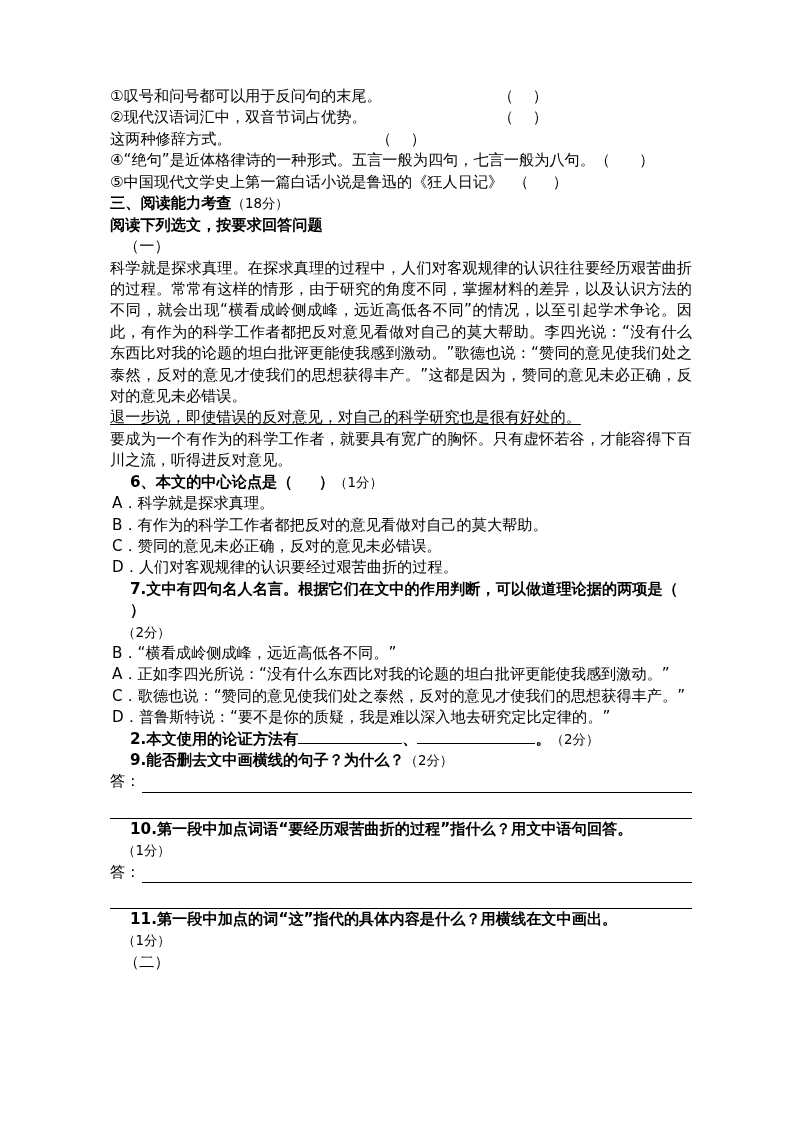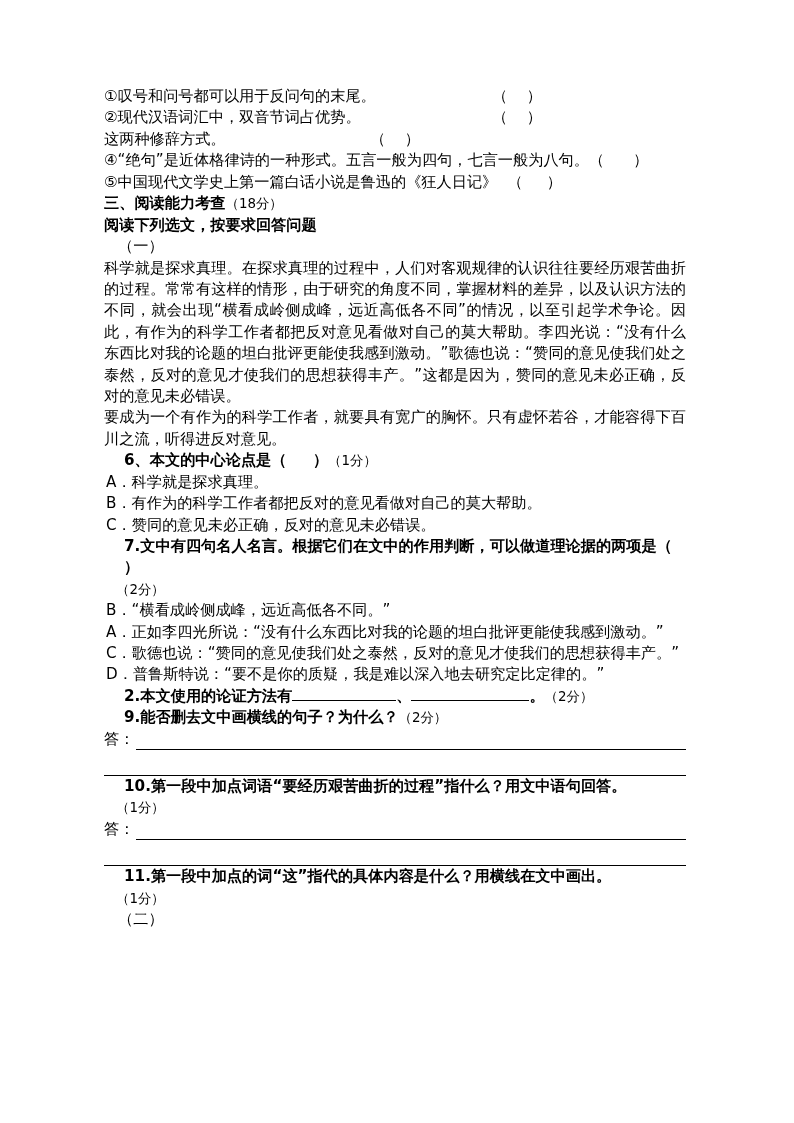--- a/index.html
+++ b/index.html
@@ -11,21 +11,21 @@
     position: relative;
     width: 794px;
     height: 1123px;
     background: #ffffff;
     overflow: hidden;
     font-family: "DejaVu Sans", "Liberation Sans", sans-serif;
     color: #000000;
   }
   .content {
     position: absolute;
-    left: 104px;
+    left: 110px;
     top: 86px;
     width: 582px;
   }
   .line {
     font-size: 15.2px;
     line-height: 21.4px;
     white-space: pre-wrap;
     letter-spacing: 0px;
   }
   .tf-row {
@@ -154,28 +154,30 @@
       <span class="tf-paren" style="padding-right:124px;">（     ）</span>
     </div>
 
     <div class="heading"><span>三、阅读能力考查</span><span class="score">（18分）</span></div>
 
     <div class="heading">阅读下列选文，按要求回答问题</div>
 
     <div class="marker">（一）</div>
 
     <div class="para"><span>科学就是探求真理。在探求真理的过程中，人们对客观规律的认识往往要经历艰苦曲折的过程。常常有这样的情形，由于研究的角度不同，掌握材料的差异，以及认识方法的不同，就会出现“横看成岭侧成峰，远近高低各不同”的情况，以至引起学术争论。因此，有作为的科学工作者都把反对意见看做对自己的莫大帮助。李四光说：“没有什么东西比对我的论题的坦白批评更能使我感到激动。”歌德也说：“赞同的意见使我们处之泰然，反对的意见才使我们的思想获得丰产。”这都是因为，赞同的意见未必正确，反对的意见未必错误。</span></div>
+    <div class="para para-underline">退一步说，即使错误的反对意见，对自己的科学研究也是很有好处的。</div>
 
 
     <div class="para">要成为一个有作为的科学工作者，就要具有宽广的胸怀。只有虚怀若谷，才能容得下百川之流，听得进反对意见。</div>
 
     <div class="qtext"><span>6、本文的中心论点是（     ）</span><span class="score">（1分）</span></div>
     <div class="opt">A．科学就是探求真理。</div>
     <div class="opt">B．有作为的科学工作者都把反对的意见看做对自己的莫大帮助。</div>
     <div class="opt">C．赞同的意见未必正确，反对的意见未必错误。</div>
+    <div class="opt">D．人们对客观规律的认识要经过艰苦曲折的过程。</div>
 
     <div class="qtext">7.文中有四句名人名言。根据它们在文中的作用判断，可以做道理论据的两项是（        ）</div>
     <div class="score-line">（2分）</div>
     <div class="opt">B．“横看成岭侧成峰，远近高低各不同。”</div>
     <div class="opt">A．正如李四光所说：“没有什么东西比对我的论题的坦白批评更能使我感到激动。”</div>
     <div class="opt">C．歌德也说：“赞同的意见使我们处之泰然，反对的意见才使我们的思想获得丰产。”</div>
     <div class="opt">D．普鲁斯特说：“要不是你的质疑，我是难以深入地去研究定比定律的。”</div>
 
     <div class="qtext"><span>2.本文使用的论证方法有</span><span class="blank-inline b1"></span><span>、</span><span class="blank-inline b2"></span><span>。</span><span class="score">（2分）</span></div>
 

